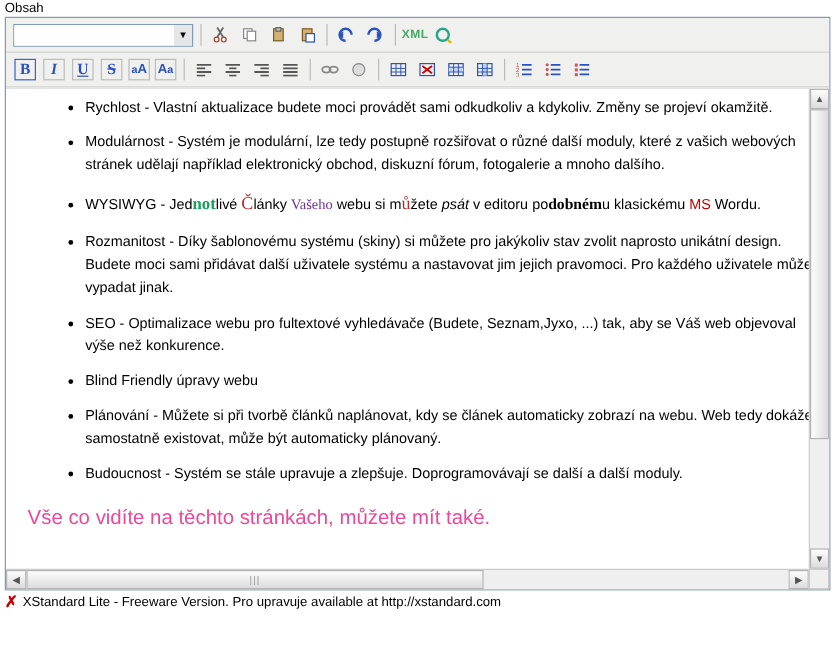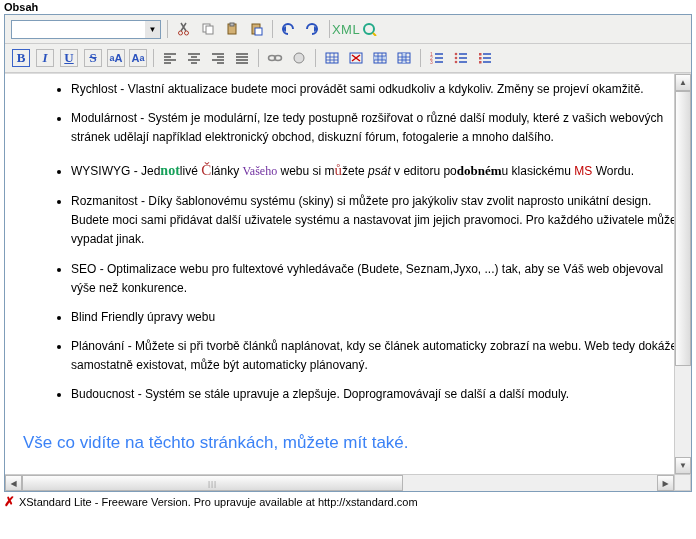--- a/index.html
+++ b/index.html
@@ -10,21 +10,20 @@
     background: #fff;
     width: 696px;
     height: 539px;
     overflow: hidden;
     position: relative;
   }
   .title-area {
     padding: 1px 4px;
     font-size: 11px;
     color: #000;
-    font-weight: bold;
   }
   .editor-frame {
     border: 1px solid #7f9db9;
     margin: 0 4px;
     background: #f0f0ee;
   }
   .toolbar {
     display: flex;
     align-items: center;
     padding: 4px 6px;
@@ -52,21 +51,21 @@
     display:flex; align-items:center; justify-content:center;
     font-size:12px;
     color:#333;
     cursor:default;
   }
   .tbtn svg { display:block; }
   .bold-b { border:1px solid #3a63c8; width:18px;height:18px;display:flex;align-items:center;justify-content:center;font-family:Georgia,serif;font-weight:bold;color:#2a52be;font-size:13px; }
   .ital-b { font-family:Georgia,serif; font-style:italic; font-weight:bold; color:#2a52be; font-size:13px; border:1px solid #bbb; width:18px;height:18px;display:flex;align-items:center;justify-content:center;}
   .u-b { font-family:Georgia,serif; text-decoration:underline; font-weight:bold; color:#2a52be; font-size:13px; border:1px solid #bbb; width:18px;height:18px;display:flex;align-items:center;justify-content:center;}
   .s-b { font-family:Georgia,serif; text-decoration:line-through; font-weight:bold; color:#2a52be; font-size:13px; border:1px solid #bbb; width:18px;height:18px;display:flex;align-items:center;justify-content:center;}
-  .xml-txt { font-family:Arial; font-size:13px; font-weight:normal; color:#4a6; letter-spacing:0.5px; }
+  .xml-txt { font-family:Arial; font-size:10px; font-weight:bold; color:#4a6; letter-spacing:0.5px; }
   .content-viewport {
     background:#fff;
     height: 418px;
     overflow: hidden;
     position:relative;
     border-top:1px solid #ddd;
   }
   .content-inner {
     padding: 4px 10px 4px 10px;
     font-family: Verdana, Tahoma, sans-serif;
@@ -78,21 +77,21 @@
   ul.bullets li { margin-bottom:10px; list-style-type: disc; }
   .w-not { color:#17a05a; font-weight:bold; font-size:14px; font-family:'Comic Sans MS',cursive; }
   .w-c { color:#b03030; font-family:Georgia,serif; font-size:15px; }
   .w-vaseho { color:#7030a0; font-family:Verdana; }
   .w-mu { color:#b03030; font-size:15px; font-family:Georgia,serif;}
   .w-psat { font-style:italic; }
   .w-dobnem { font-family:Georgia,serif; font-size:13px; font-weight:bold; }
   .w-ms { color:#c00000; }
   .bottom-heading {
     font-family: Verdana, sans-serif;
-    font-size:17px; color:#3b82f6; margin:24px 0 8px 8px;
+    font-size:17px; color:#ec4899; margin:13px 0 8px 8px;
   }
   .hscroll {
     position:relative;
     height:17px; background:#efefef;
     border-top:1px solid #ccc;
     display:flex; align-items:stretch;
   }
   .hscroll .arrow {
     width:17px; background:linear-gradient(#fdfdfd,#dcdcdc);
     border:1px solid #b5b5b5;

